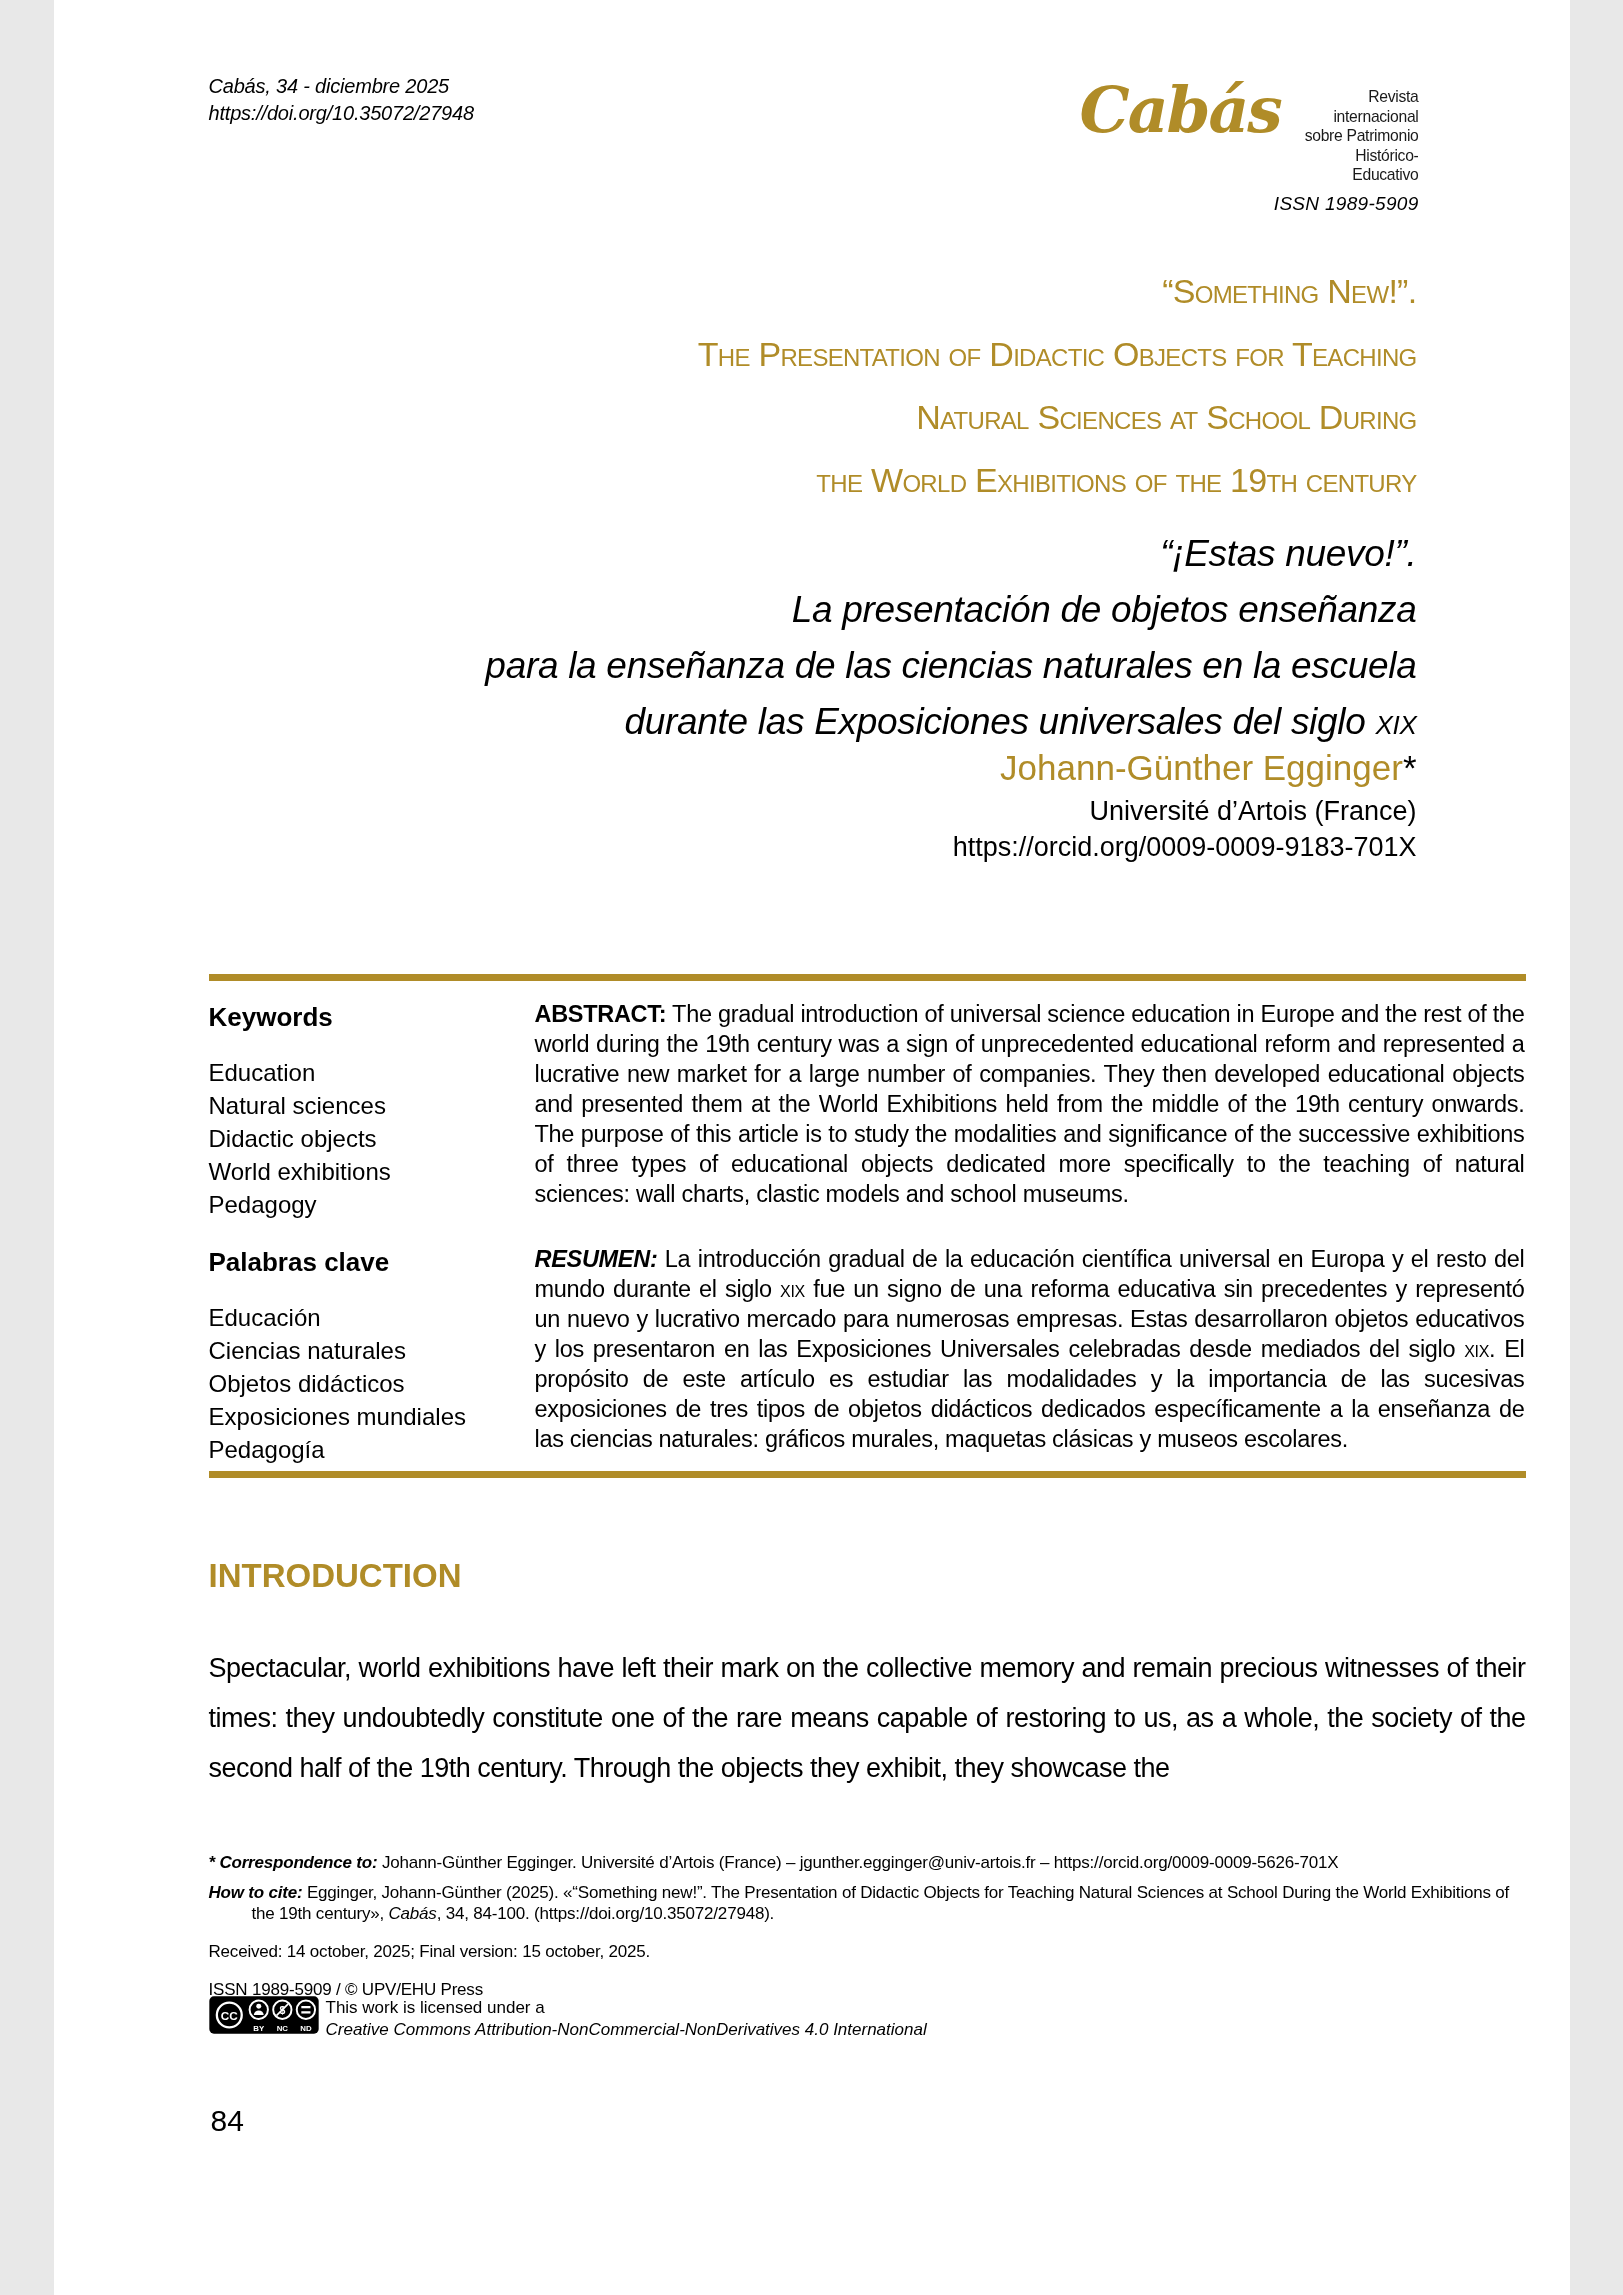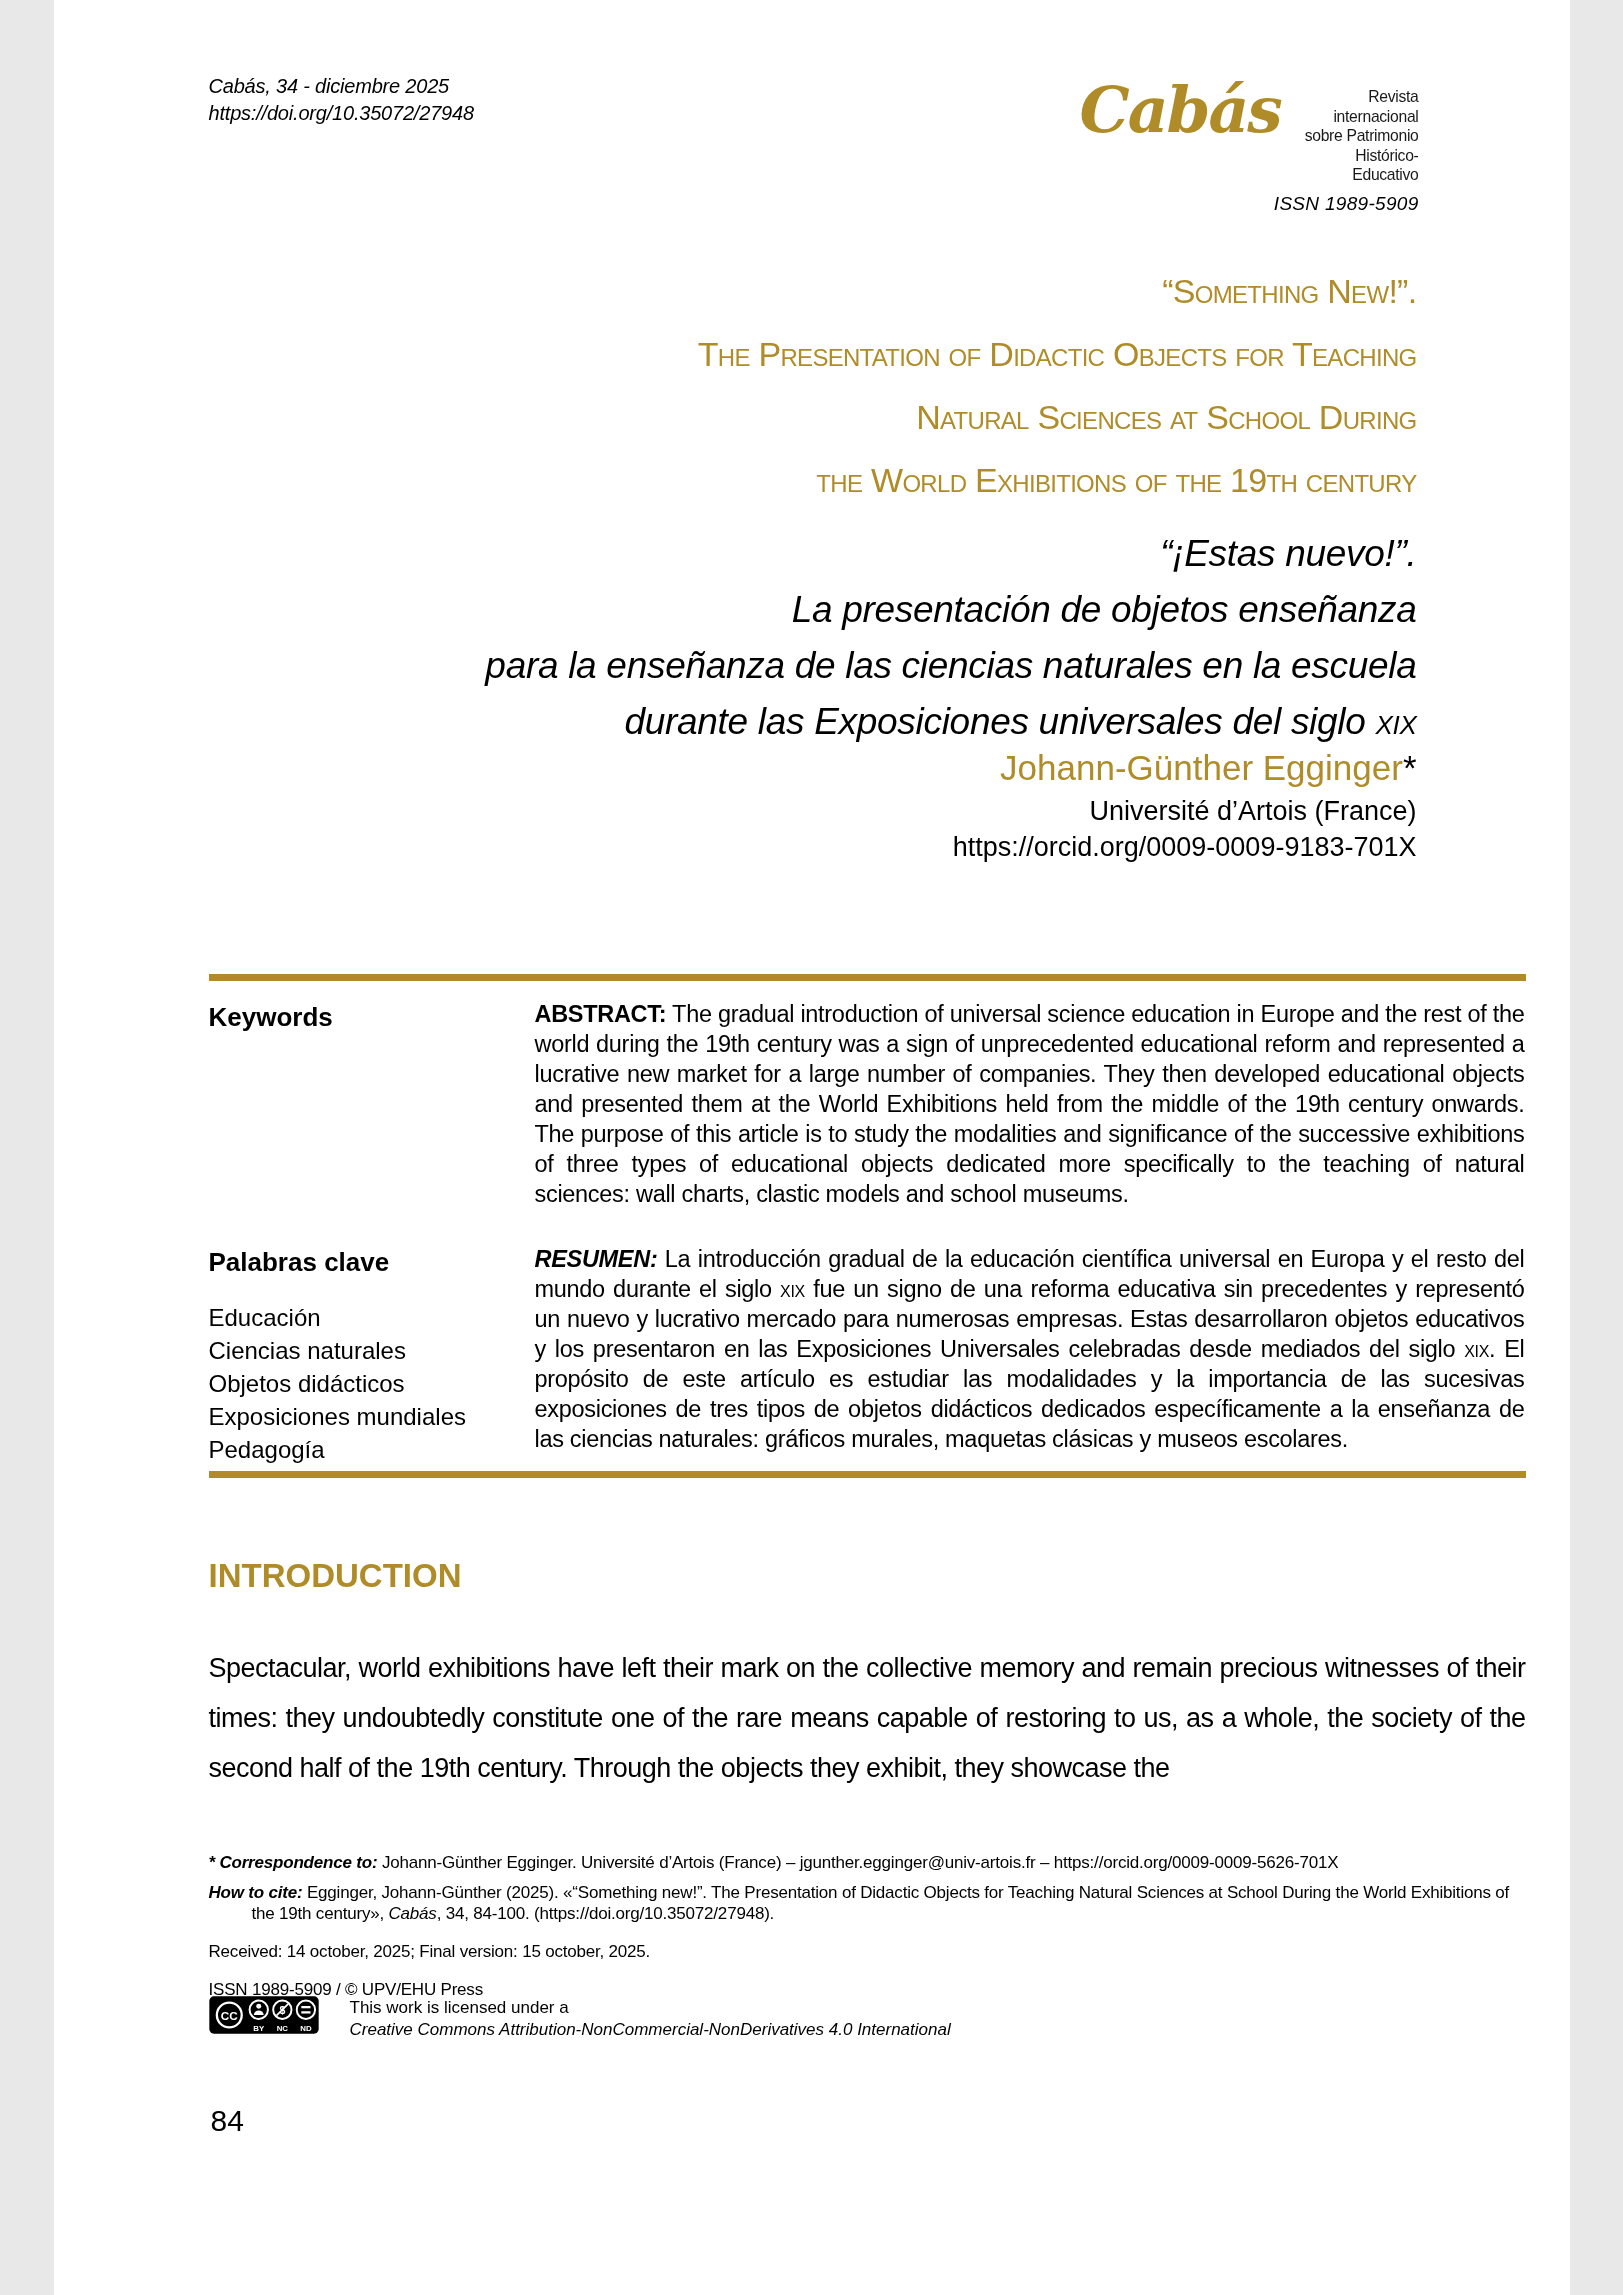--- a/index.html
+++ b/index.html
@@ -101,21 +101,21 @@
     font-size: 17px; line-height: 21px; letter-spacing: -0.2px; color: #000;
   }
   .fn-label { font-weight: bold; font-style: italic; }
   .fn-cite { margin-top: 9px; padding-left: 43px; text-indent: -43px; }
   .fn-received { margin-top: 17px; }
   .fn-issn { margin-top: 17px; }
   .cite-journal { font-style: italic; }
 
   .license {
     position: absolute; left: 155px; top: 1996px;
-    display: flex; gap: 31px; align-items: flex-start;
+    display: flex; gap: 7px; align-items: flex-start;
   }
   .lic-text { font-size: 17px; line-height: 22px; color: #000; padding-top: 1.3px; }
   .lic-line2 { font-style: italic; }
 
   .pagenum {
     position: absolute; left: 157px; top: 2104px;
     font-size: 30px; color: #000;
   }
 </style>
 </head>
@@ -158,20 +158,27 @@
     <div class="author-name"><span>Johann-Günther Egginger</span><span class="author-star">*</span></div>
     <div class="author-aff">Université d’Artois (France)</div>
     <div class="author-orcid">https://orcid.org/0009-0009-9183-701X</div>
   </div>
 
   <div class="rule rule-top"></div>
   <div class="rule rule-bottom"></div>
 
   <div class="kw-col kw-top">
     <div class="kw-title">Keywords</div>
+    <div class="kw-list">
+      <div>Education</div>
+      <div>Natural sciences</div>
+      <div>Didactic objects</div>
+      <div>World exhibitions</div>
+      <div>Pedagogy</div>
+    </div>
   </div>
 
   <div class="abs-col abs-top">
     <span class="abs-label">ABSTRACT:</span><span> The gradual introduction of universal science education in Europe and the rest of the world during the 19th century was a sign of unprecedented educational reform and represented a lucrative new market for a large number of companies. They then developed educational objects and presented them at the World Exhibitions held from the middle of the 19th century onwards. The purpose of this article is to study the modalities and significance of the successive exhibitions of three types of educational objects dedicated more specifically to the teaching of natural sciences: wall charts, clastic models and school museums.</span>
   </div>
 
   <div class="kw-col kw-bottom">
     <div class="kw-title">Palabras clave</div>
     <div class="kw-list">
       <div>Educación</div>

